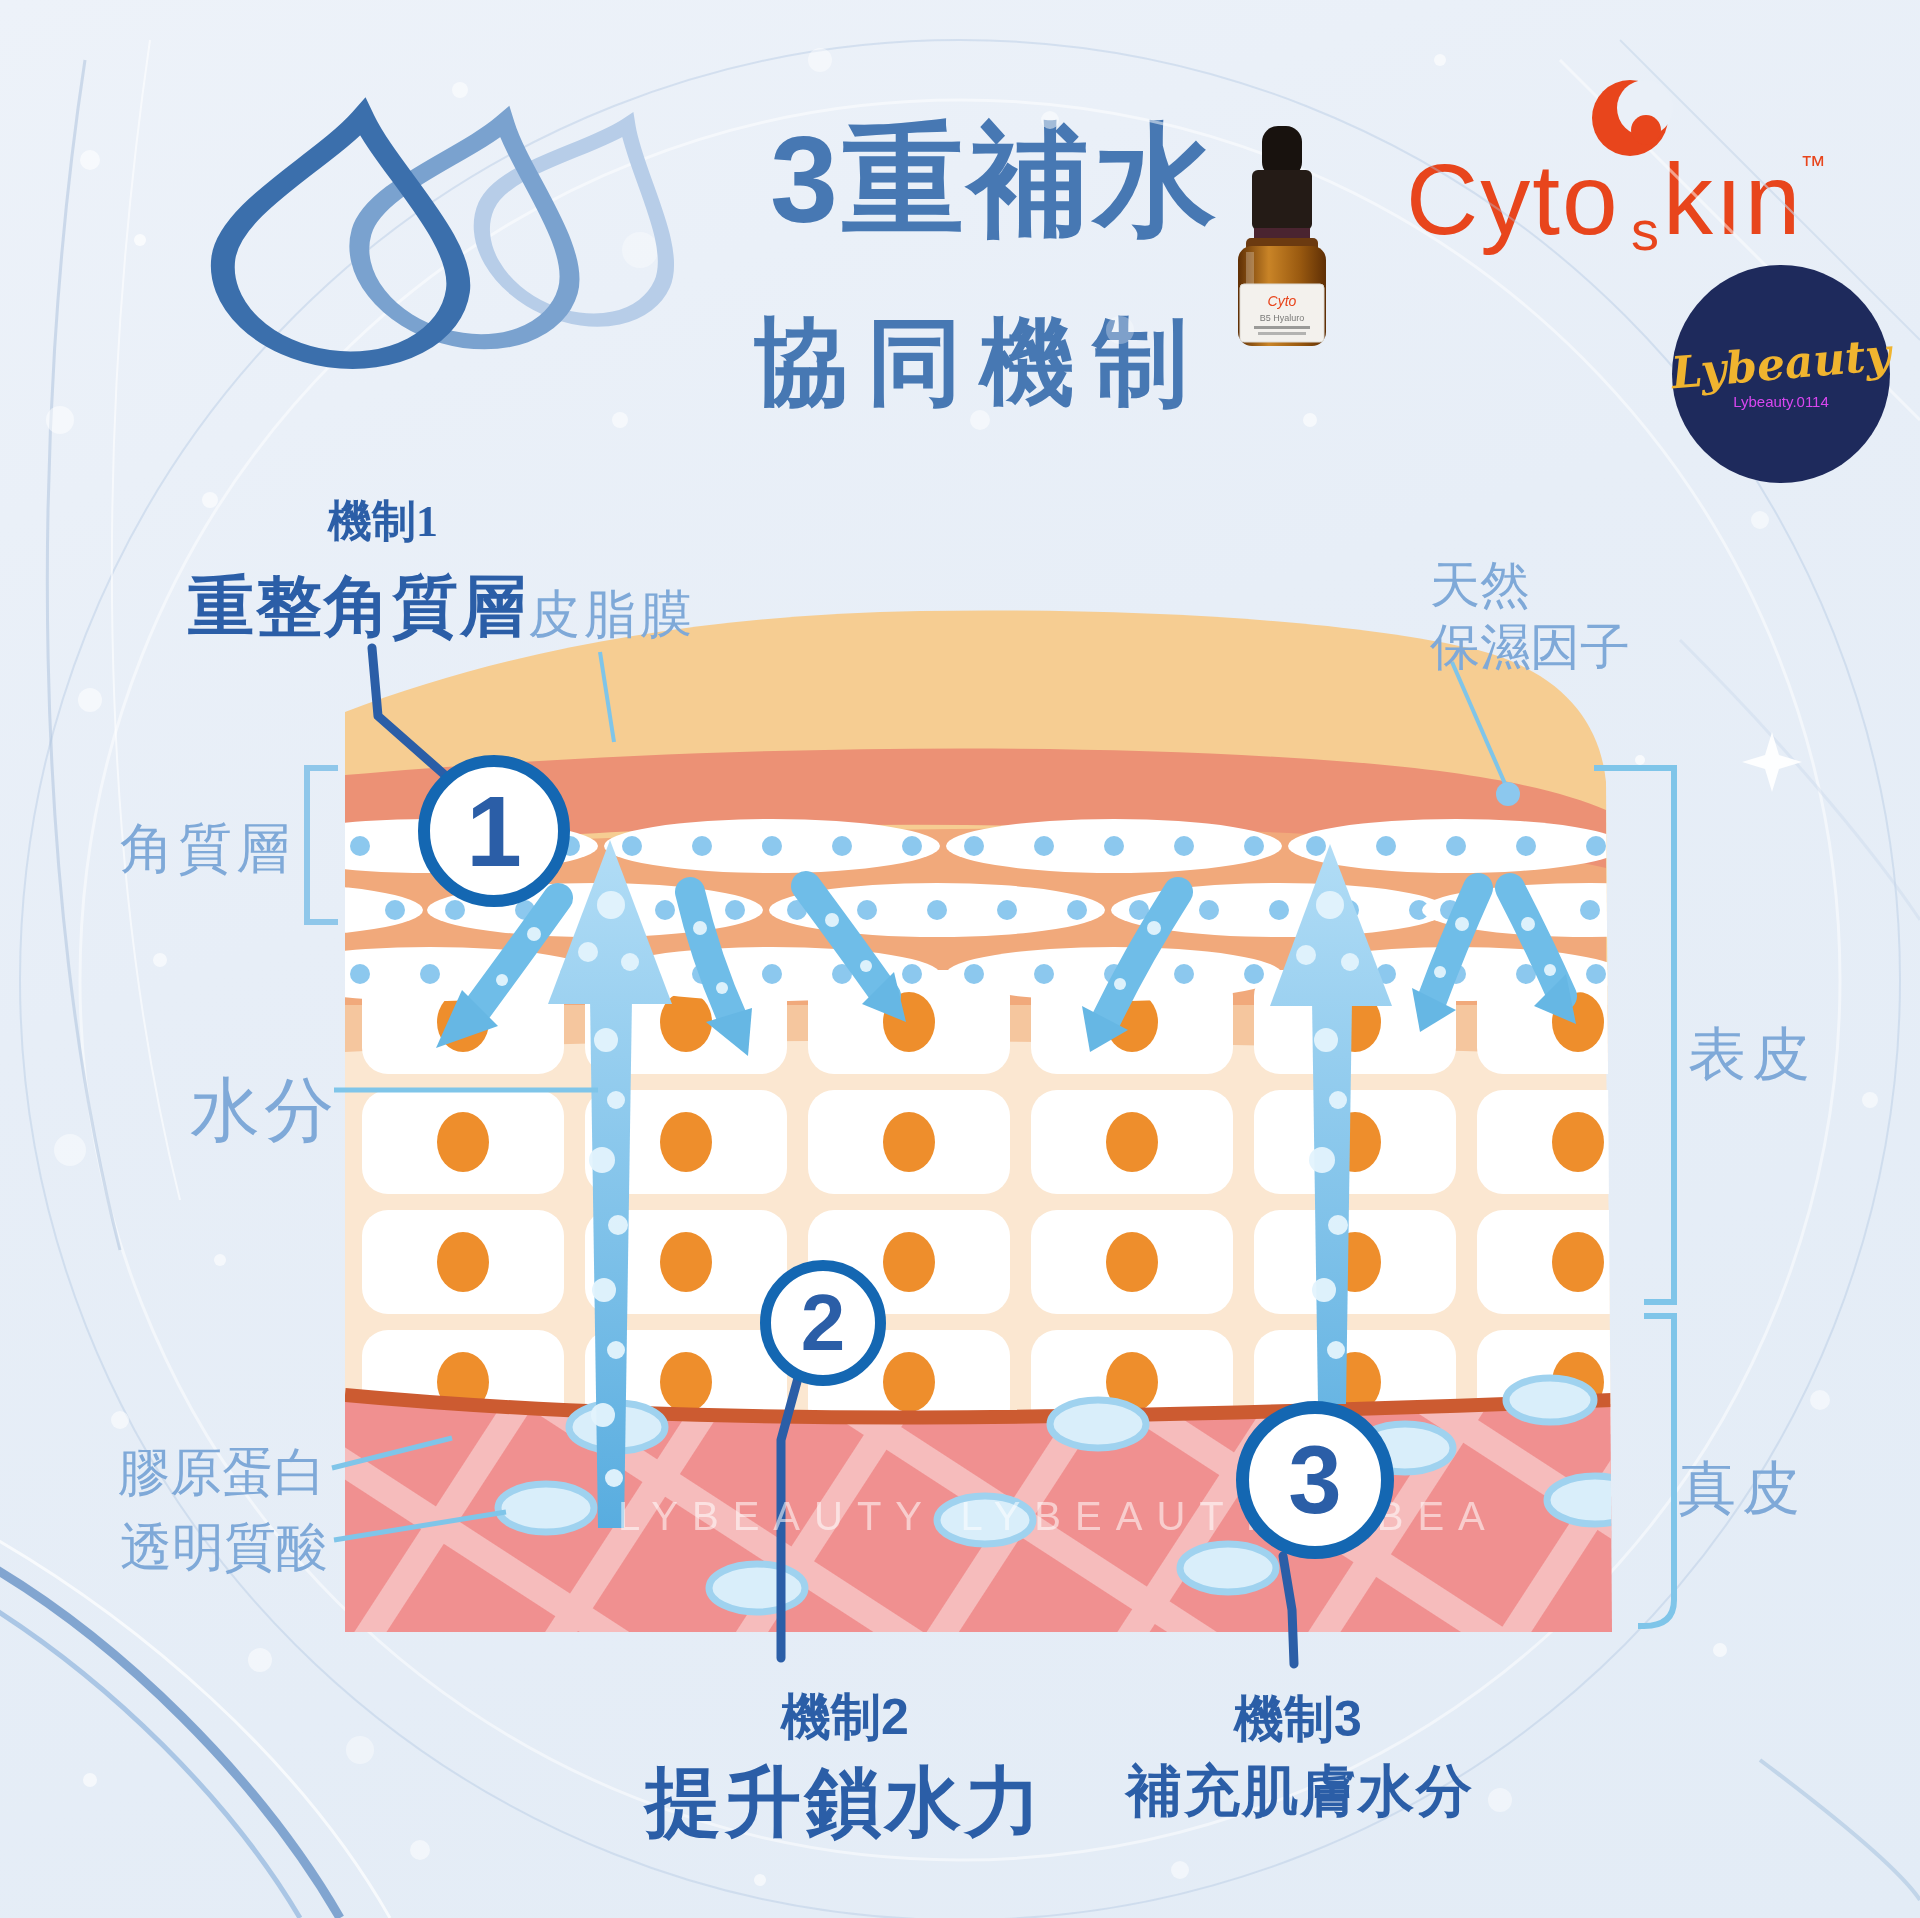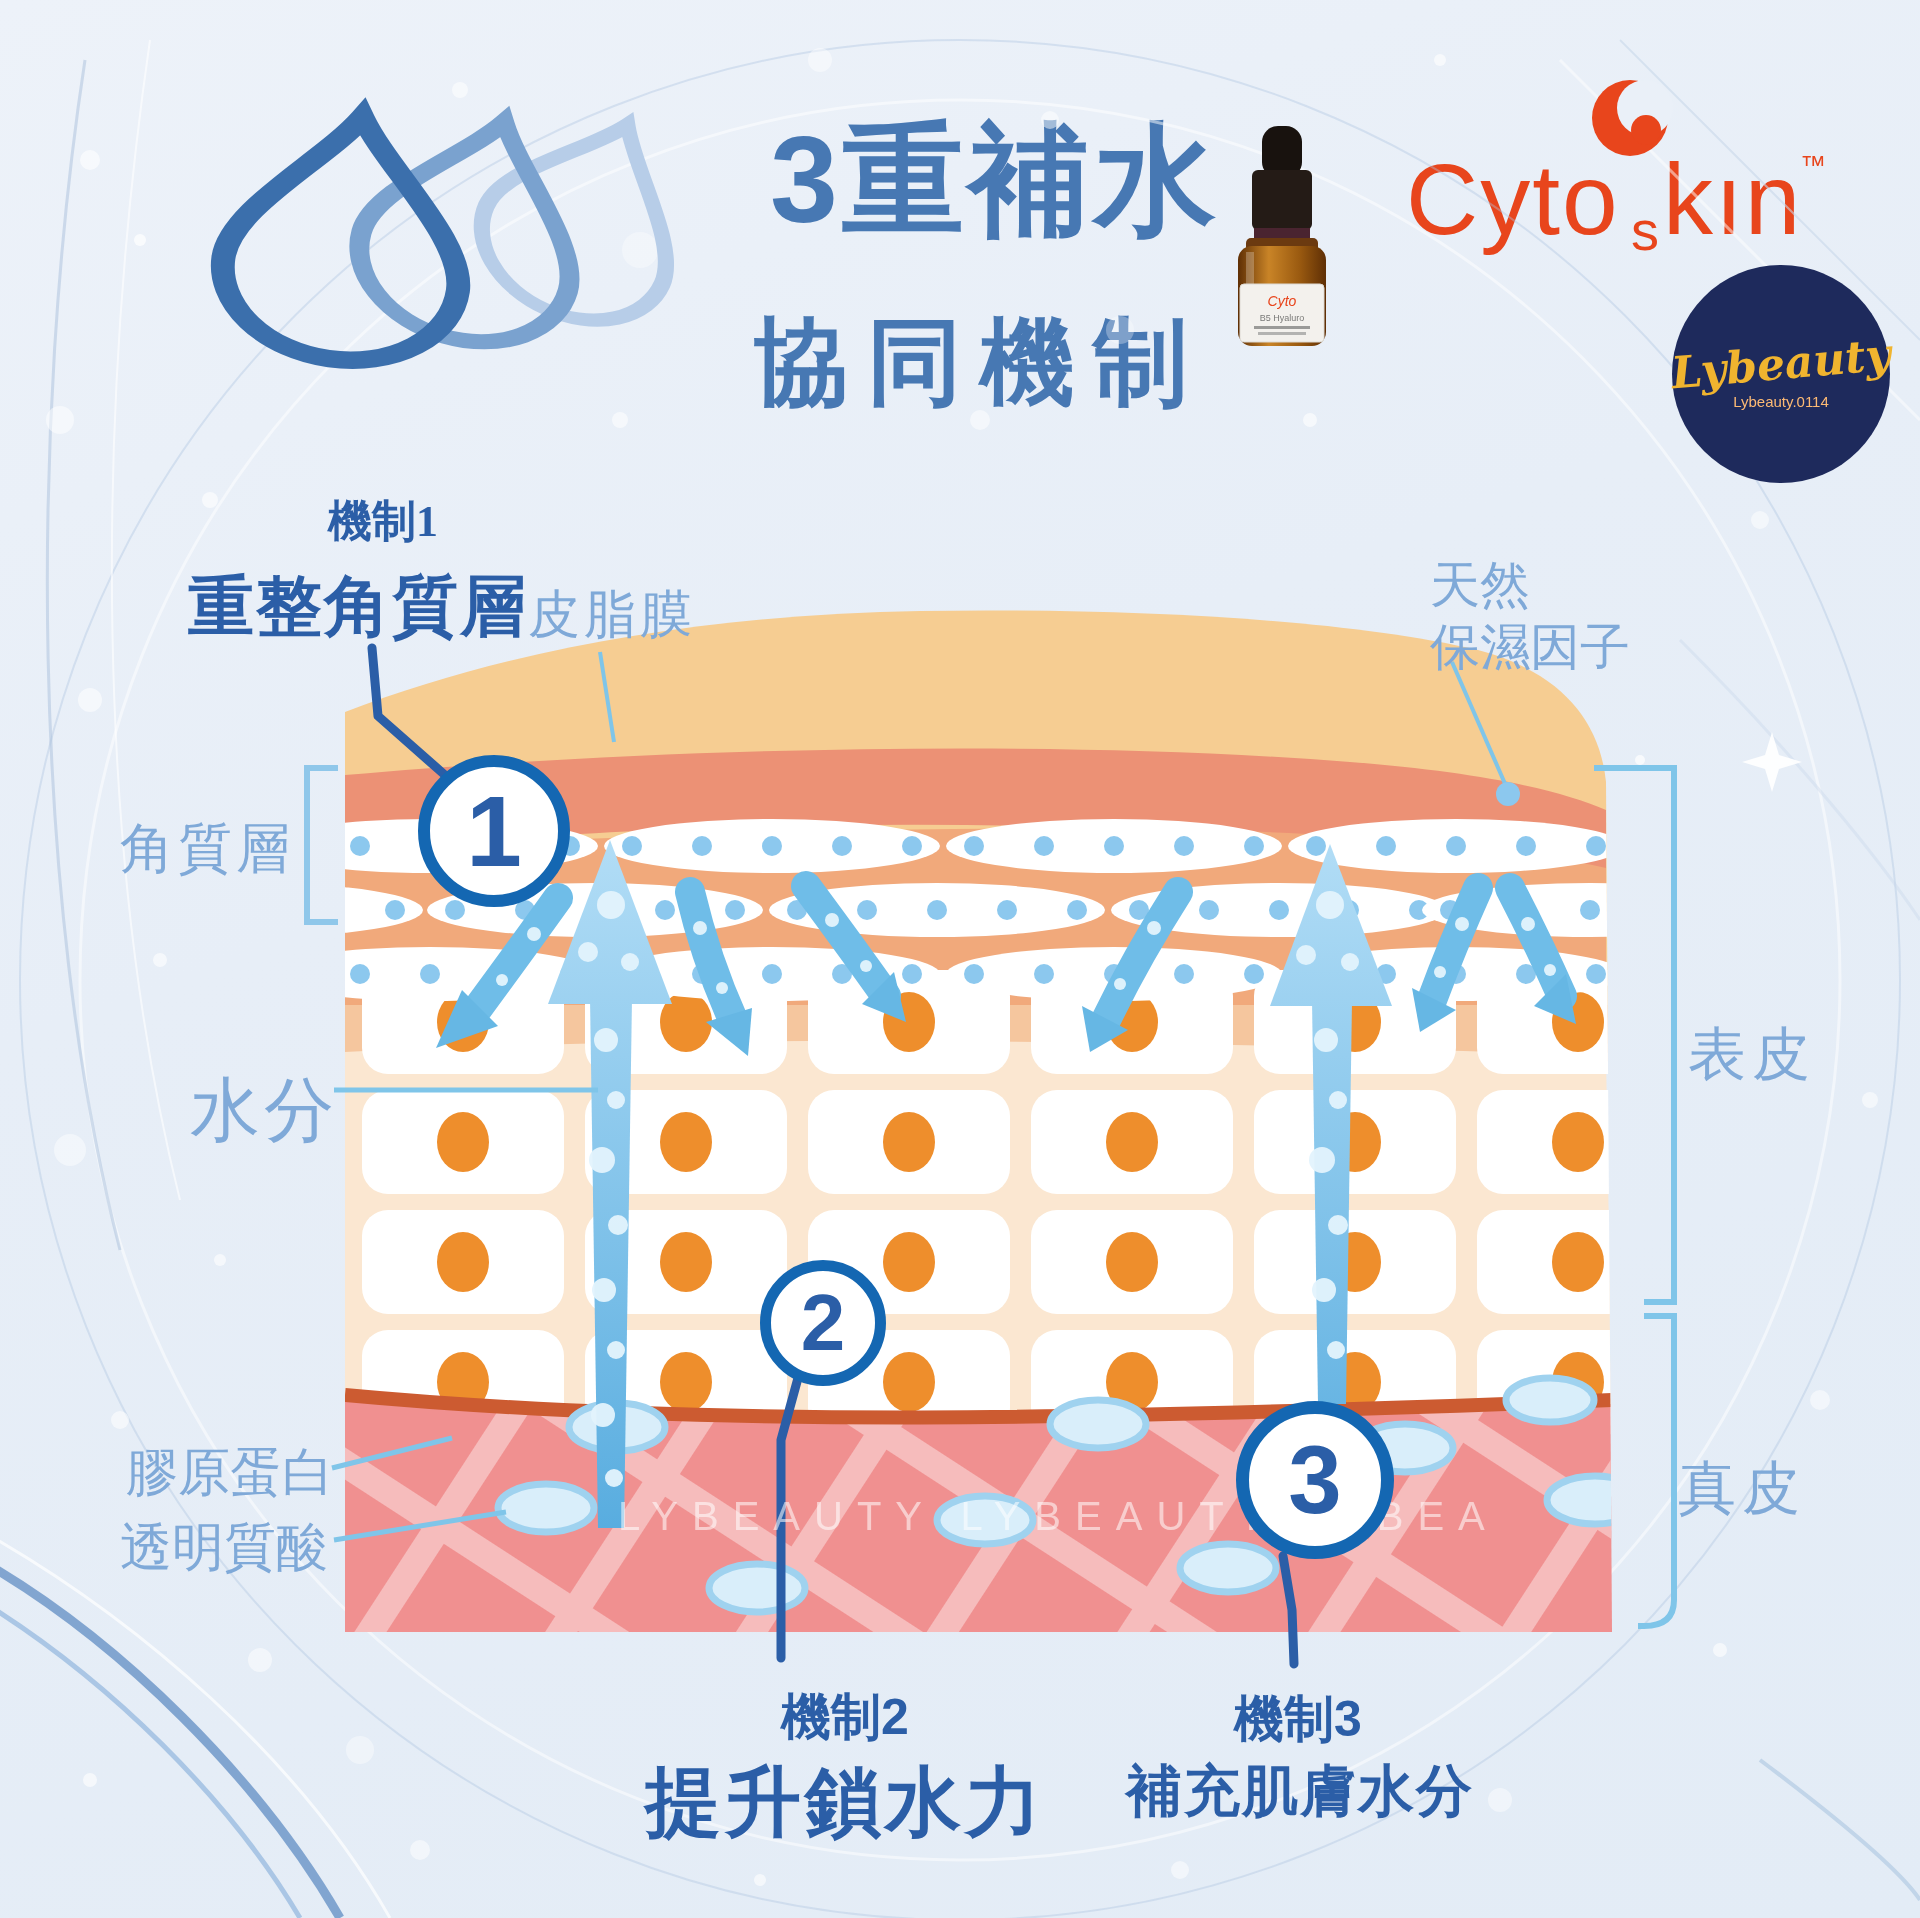--- a/index.html
+++ b/index.html
@@ -14,34 +14,34 @@
   .title2{left:980px;top:300px;font-size:95px;font-weight:bold;color:#4778B3;letter-spacing:18px;}
   .logo-part{position:absolute;color:#E8451C;font-size:100px;font-weight:400;letter-spacing:2px;}
   .logo-cyto{left:1406px;top:142px;}
   .logo-kin{left:1663px;top:142px;}
   .logo-s{left:1631px;top:198px;font-size:56px;}
   .logo-tm{left:1800px;top:150px;font-size:26px;}
   .badge{position:absolute;left:1672px;top:265px;width:218px;height:218px;border-radius:50%;
     background:#1E2A5C;z-index:3;display:flex;flex-direction:column;align-items:center;justify-content:center;}
   .badge-name{font-family:"DejaVu Serif",serif;font-style:italic;font-weight:bold;
     color:#F0B42F;font-size:44px;transform:rotate(-5deg);}
-  .badge-handle{color:#fdba74;font-size:15px;margin-top:4px;}
+  .badge-handle{color:#d946ef;font-size:15px;margin-top:4px;}
   
   .lbl{color:#7FA9D8;z-index:3;}
   .mech-tag{color:#2B5EA7;font-weight:bold;z-index:3;}
   .mech-title{color:#2B5EA7;font-weight:bold;z-index:3;}
   .m1tag{left:383px;top:492px;font-size:44px;font-family:Liberation Serif, serif;}
   .m1title{left:358px;top:562px;font-size:66px;letter-spacing:2px;}
   .sebum{left:612px;top:580px;font-size:52px;letter-spacing:4px;}
   .nmf{left:1430px;top:534px;font-size:50px;line-height:62px;z-index:3;color:#7FA9D8;position:absolute;margin-top:20px;}
   .corneum{left:207px;top:813px;font-size:54px;letter-spacing:4px;}
   .moisture{left:264px;top:1064px;font-size:70px;letter-spacing:4px;}
   .epid{left:1752px;top:1016px;font-size:58px;letter-spacing:6px;text-align:right;}
   .derm{left:1742px;top:1450px;font-size:58px;letter-spacing:6px;}
-  .collagen{left:230px;top:1438px;font-size:52px;}
+  .collagen{left:222px;top:1438px;font-size:52px;}
   .ha{left:224px;top:1513px;font-size:52px;}
   .m2tag{left:845px;top:1684px;font-size:50px;}
   .m3tag{left:1298px;top:1686px;font-size:50px;}
   .m2title{left:845px;top:1752px;font-size:76px;letter-spacing:4px;}
   .m3title{left:1300px;top:1754px;font-size:56px;letter-spacing:2px;}
   .watermark{left:618px;top:1494px;font-size:40px;letter-spacing:14px;
     color:rgba(255,255,255,0.55);z-index:2;}
   
   .numcircle{position:absolute;border-radius:50%;background:#fff;z-index:4;
     display:flex;align-items:center;justify-content:center;color:#2B5EA7;font-weight:bold;}

